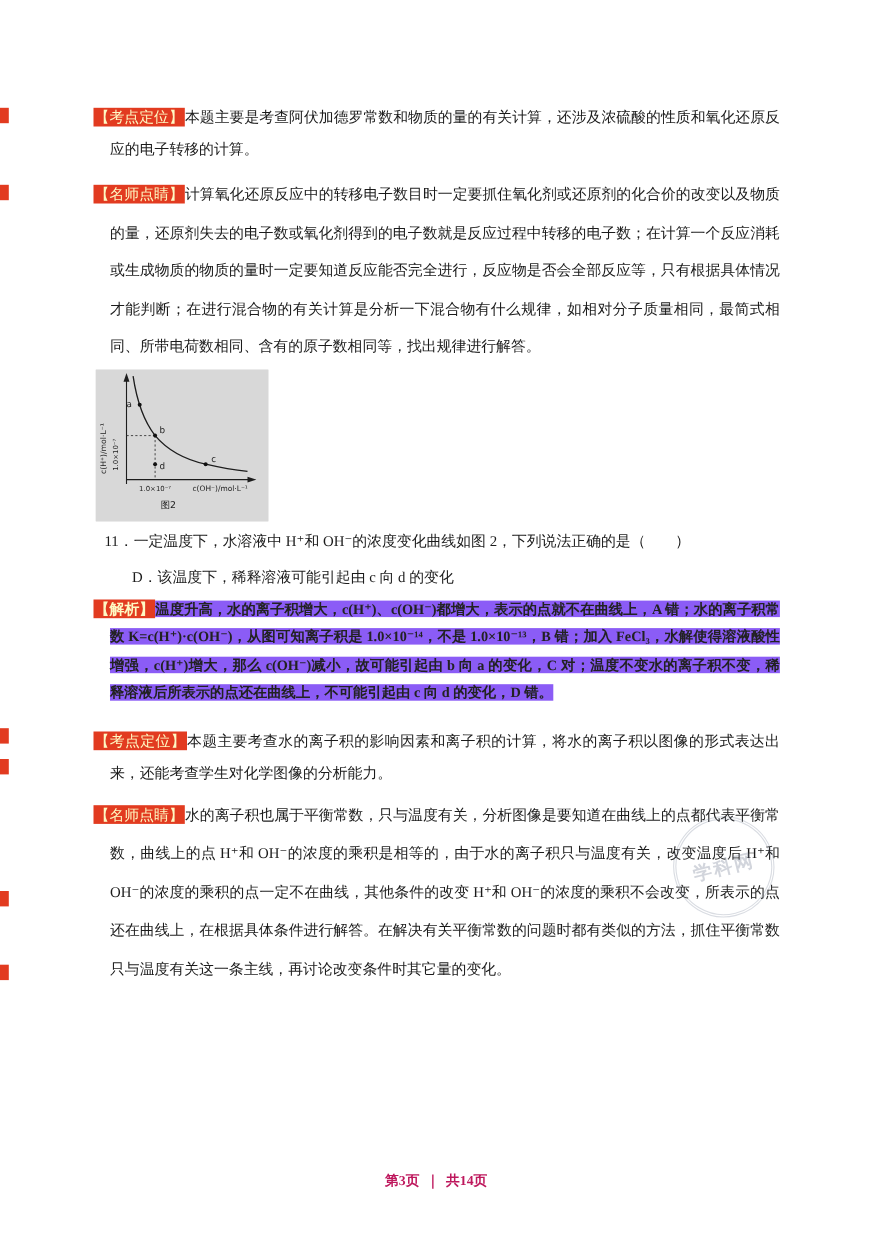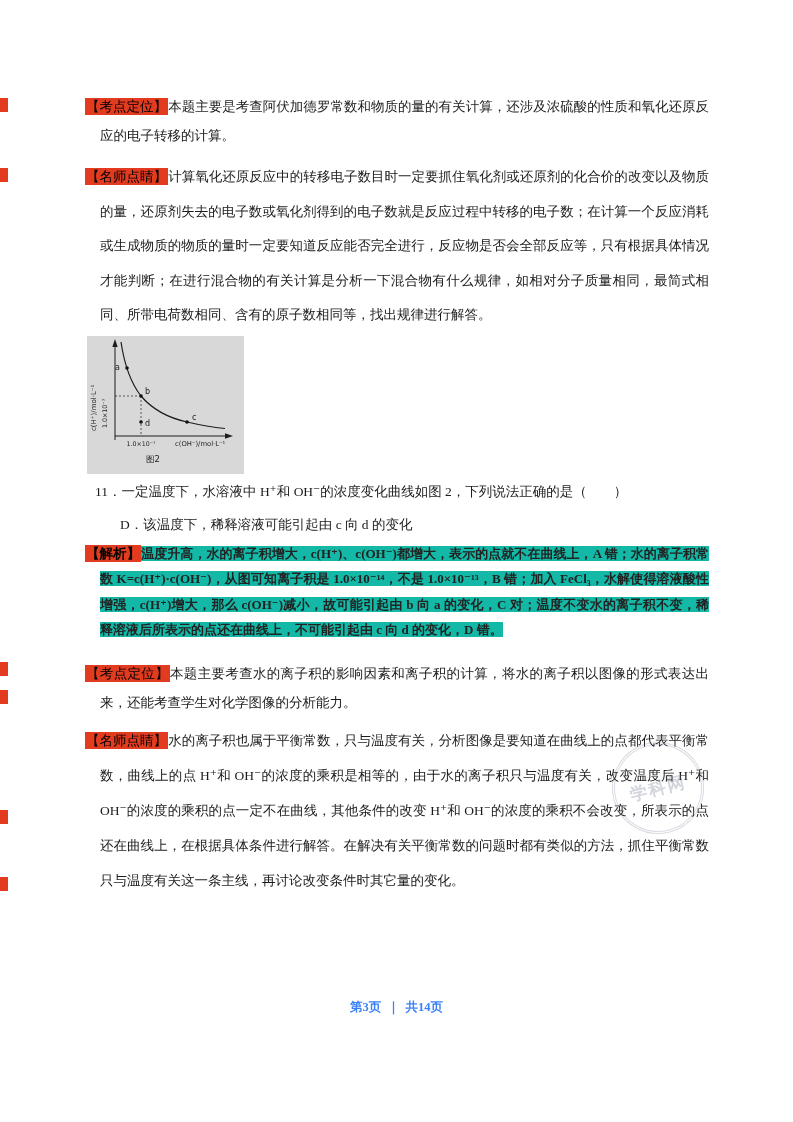--- a/index.html
+++ b/index.html
@@ -5,21 +5,21 @@
   html,body{margin:0;padding:0}
   body{
     width:793px;height:1122px;position:relative;overflow:hidden;
     background:#ffffff;color:#1b1b1b;
     font-family:"Liberation Serif","DejaVu Serif",serif;
   }
   .page{position:absolute;inset:0;padding:92px 84px 0 85px;box-sizing:border-box}
 
   
   .red-label{
-    background:#e23b20;color:#000000;
+    background:#e23b20;color:#fef9c3;
     padding:1px 1px;font-size:13.5px;white-space:nowrap;
   }
 
   .hang{padding-left:15px;text-indent:-15px;text-align:justify;margin:0}
 
   .b-kaodian{font-size:13.5px;line-height:29px}
   .b-mingshi{font-size:13.5px;line-height:34.5px;margin-top:10px}
   .b-mingshi2{font-size:13.5px;line-height:35px;margin-top:6px}
   .b-kaodian2{font-size:13.5px;line-height:29px;margin-top:16px}
 
@@ -31,40 +31,40 @@
   
   .q-block{margin-top:2px}
   .q-stem{font-size:13.5px;line-height:32px;margin:0 0 0 10px;text-align:justify}
   .q-option{font-size:13.5px;line-height:33px;margin:0 0 0 35px}
 
   
   .answer-line{font-size:13.5px;line-height:30px;margin-top:5px}
   .answer-letter{font-weight:bold;color:#222;margin-left:3px}
   .b-jiexi{font-size:13px;line-height:25.5px;font-weight:bold}
   .jiexi-text{
-    background:#14b8a6;color:#222;
+    background:#8b5cf6;color:#222;
     -webkit-box-decoration-break:clone;box-decoration-break:clone;
   }
 
   
   .tab{position:absolute;left:0;width:8px;height:14px;background:#e23b20}
 
   
   .watermark{
     position:absolute;left:612px;top:742px;width:86px;height:86px;
     border:3px double rgba(120,130,150,0.28);border-radius:50%;
     display:flex;align-items:center;justify-content:center;
     transform:rotate(-14deg);pointer-events:none;
   }
   .wm-text{color:rgba(115,125,145,0.32);font-size:17px;letter-spacing:2px;font-weight:bold}
 
   
   .footer{
-    position:absolute;left:0;top:999px;width:100%;
-    text-align:center;font-size:12.5px;font-weight:bold;color:#3b82f6;
+    position:absolute;left:0;top:1065px;width:100%;
+    text-align:center;font-size:12.5px;font-weight:bold;color:#be185d;
   }
   .footer span{margin:0 3px}
 </style>
 </head>
 <body>
 
 <div class="tab" style="top:98px"></div>
 <div class="tab" style="top:168px"></div>
 <div class="tab" style="top:662px"></div>
 <div class="tab" style="top:690px"></div>

